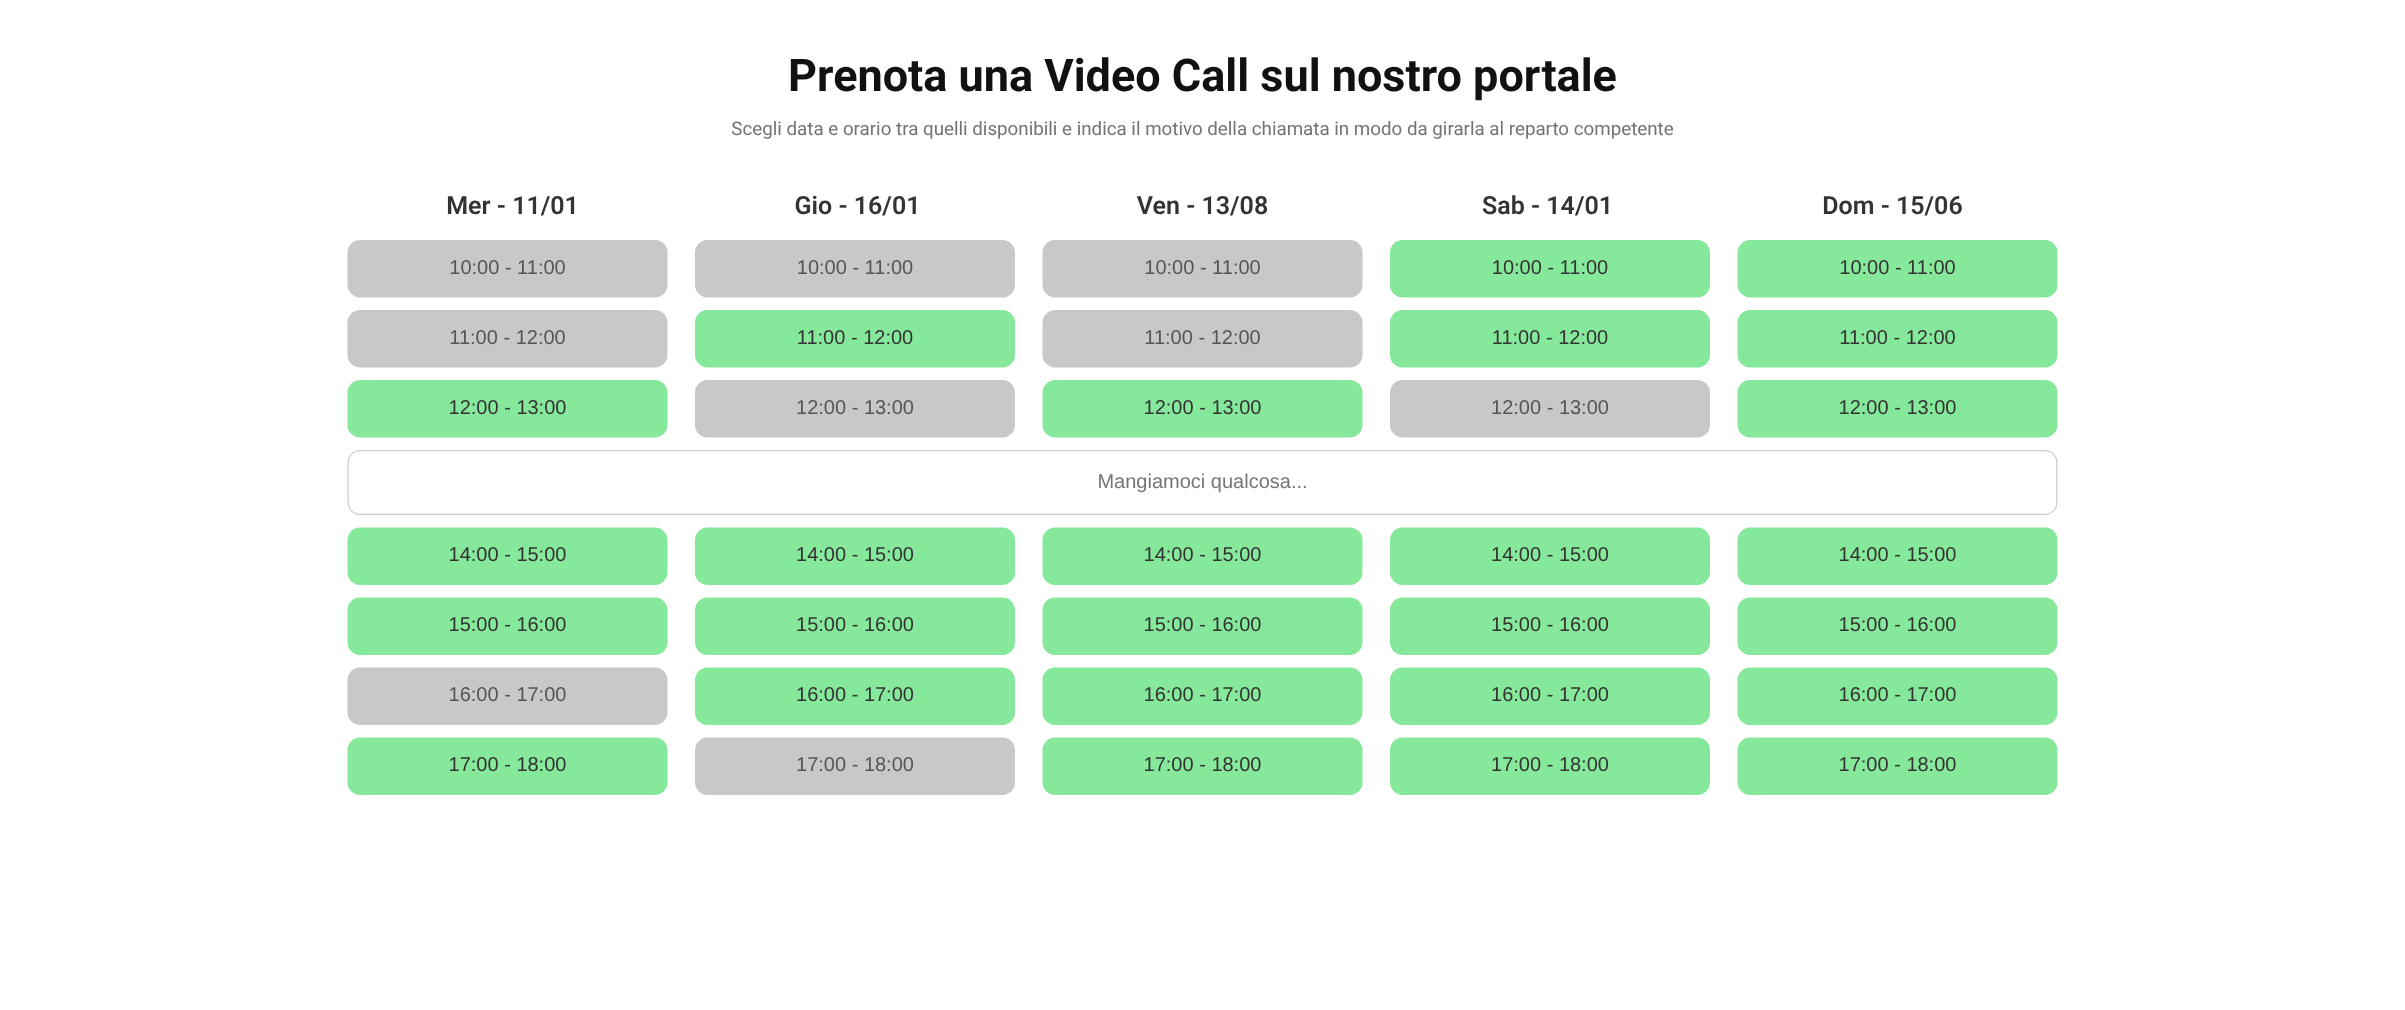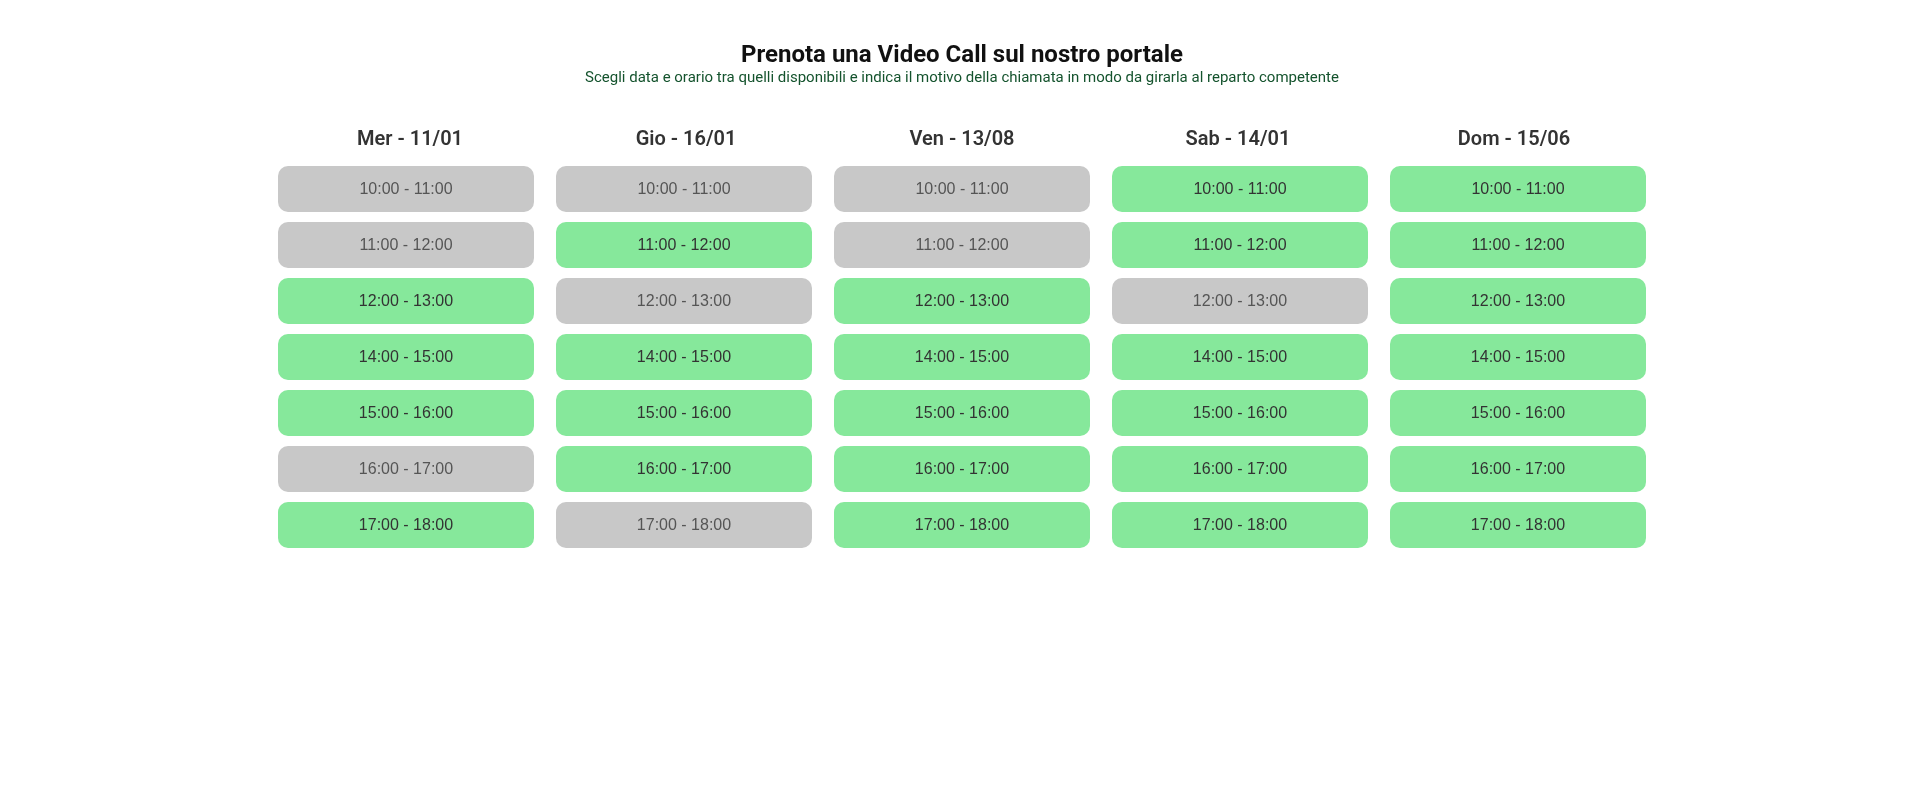--- a/index.html
+++ b/index.html
@@ -13,30 +13,31 @@
       background-color: #ffffff;
       color: #333333;
       min-height: 808px;
       display: flex;
       flex-direction: column;
       align-items: center;
       padding: 40px 20px;
     }
 
     .page-title {
-      font-size: 24px;
+      font-size: 36px;
       font-weight: 700;
       text-align: center;
+      margin-bottom: 12px;
       color: #111111;
     }
 
     .page-subtitle {
       font-size: 15px;
       text-align: center;
-      color: #14532d;
+      color: #737373;
       margin-bottom: 40px;
     }
 
     .calendar-container {
       width: 100%;
       max-width: 1400px;
     }
 
     .days-header {
       display: grid;
@@ -129,20 +130,21 @@
         <button class="time-slot available">11:00 - 12:00</button>
         <button class="time-slot available">11:00 - 12:00</button>
       </div>
       <div class="time-row">
         <button class="time-slot available">12:00 - 13:00</button>
         <button class="time-slot unavailable">12:00 - 13:00</button>
         <button class="time-slot available">12:00 - 13:00</button>
         <button class="time-slot unavailable">12:00 - 13:00</button>
         <button class="time-slot available">12:00 - 13:00</button>
       </div>
+      <div class="lunch-break-row"><input type="text" class="lunch-break-input" placeholder="Mangiamoci qualcosa..." style=""></div>
       <div class="time-row">
         <button class="time-slot available">14:00 - 15:00</button>
         <button class="time-slot available">14:00 - 15:00</button>
         <button class="time-slot available">14:00 - 15:00</button>
         <button class="time-slot available">14:00 - 15:00</button>
         <button class="time-slot available">14:00 - 15:00</button>
       </div>
       <div class="time-row">
         <button class="time-slot available">15:00 - 16:00</button>
         <button class="time-slot available">15:00 - 16:00</button>

